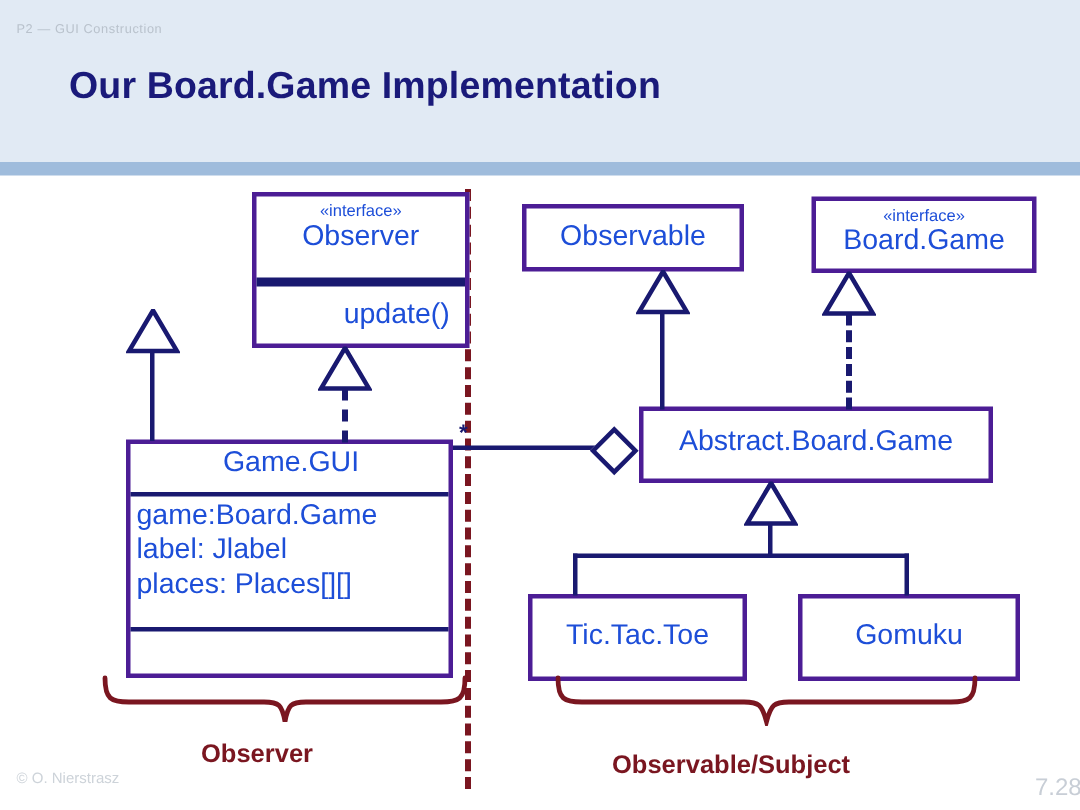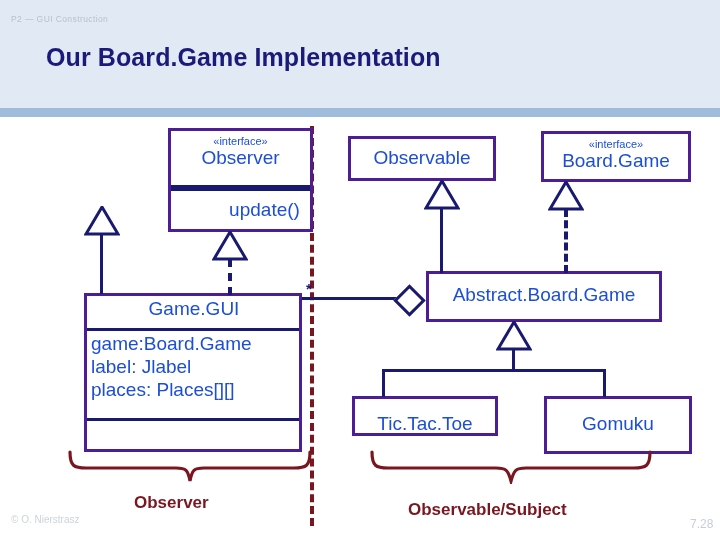--- a/index.html
+++ b/index.html
@@ -141,21 +141,21 @@
   .footer-copy {
     position: absolute;
     left: 11px; top: 514px;
     color: #cdd3d9;
     font-size: 10px;
   }
   .footer-page {
     position: absolute;
     left: 690px; top: 517px;
     color: #c8ced6;
-    font-size: 12px;
+    font-size: 16px;
   }
 </style>
 </head>
 <body>
 
 <div id="slide">
 
   <div class="header-band"></div>
   <div class="header-accent"></div>
   <div class="header-kicker">P2 — GUI Construction</div>
@@ -201,27 +201,27 @@
     <div class="sep-single"></div>
     <div class="compartment"></div>
   </div>
 
   <div class="umlbox" style="left:426px; top:271px; width:236px; height:51px;">
     <div class="compartment" style="padding-top:10px;">
       <span class="clsname">Abstract.Board.Game</span>
     </div>
   </div>
 
-  <div class="umlbox" style="left:352px; top:396px; width:146px; height:40px;">
+  <div class="umlbox" style="left:352px; top:396px; width:146px; height:58px;">
     <div class="compartment" style="padding-top:14px;">
       <span class="clsname">Tic.Tac.Toe</span>
     </div>
   </div>
 
-  <div class="umlbox" style="left:532px; top:396px; width:148px; height:58px;margin-left:12px;">
+  <div class="umlbox" style="left:532px; top:396px; width:148px; height:58px;">
     <div class="compartment" style="padding-top:14px;">
       <span class="clsname">Gomuku</span>
     </div>
   </div>
 
   <svg class="tri" style="left:84px; top:206px; width:36px; height:30px;">
     <polygon points="18,1 34,28 2,28" fill="#ffffff" stroke="#191970" stroke-width="3"></polygon>
   </svg>
   <div class="vline" style="left:100px; top:234px; height:60px;"></div>
 

